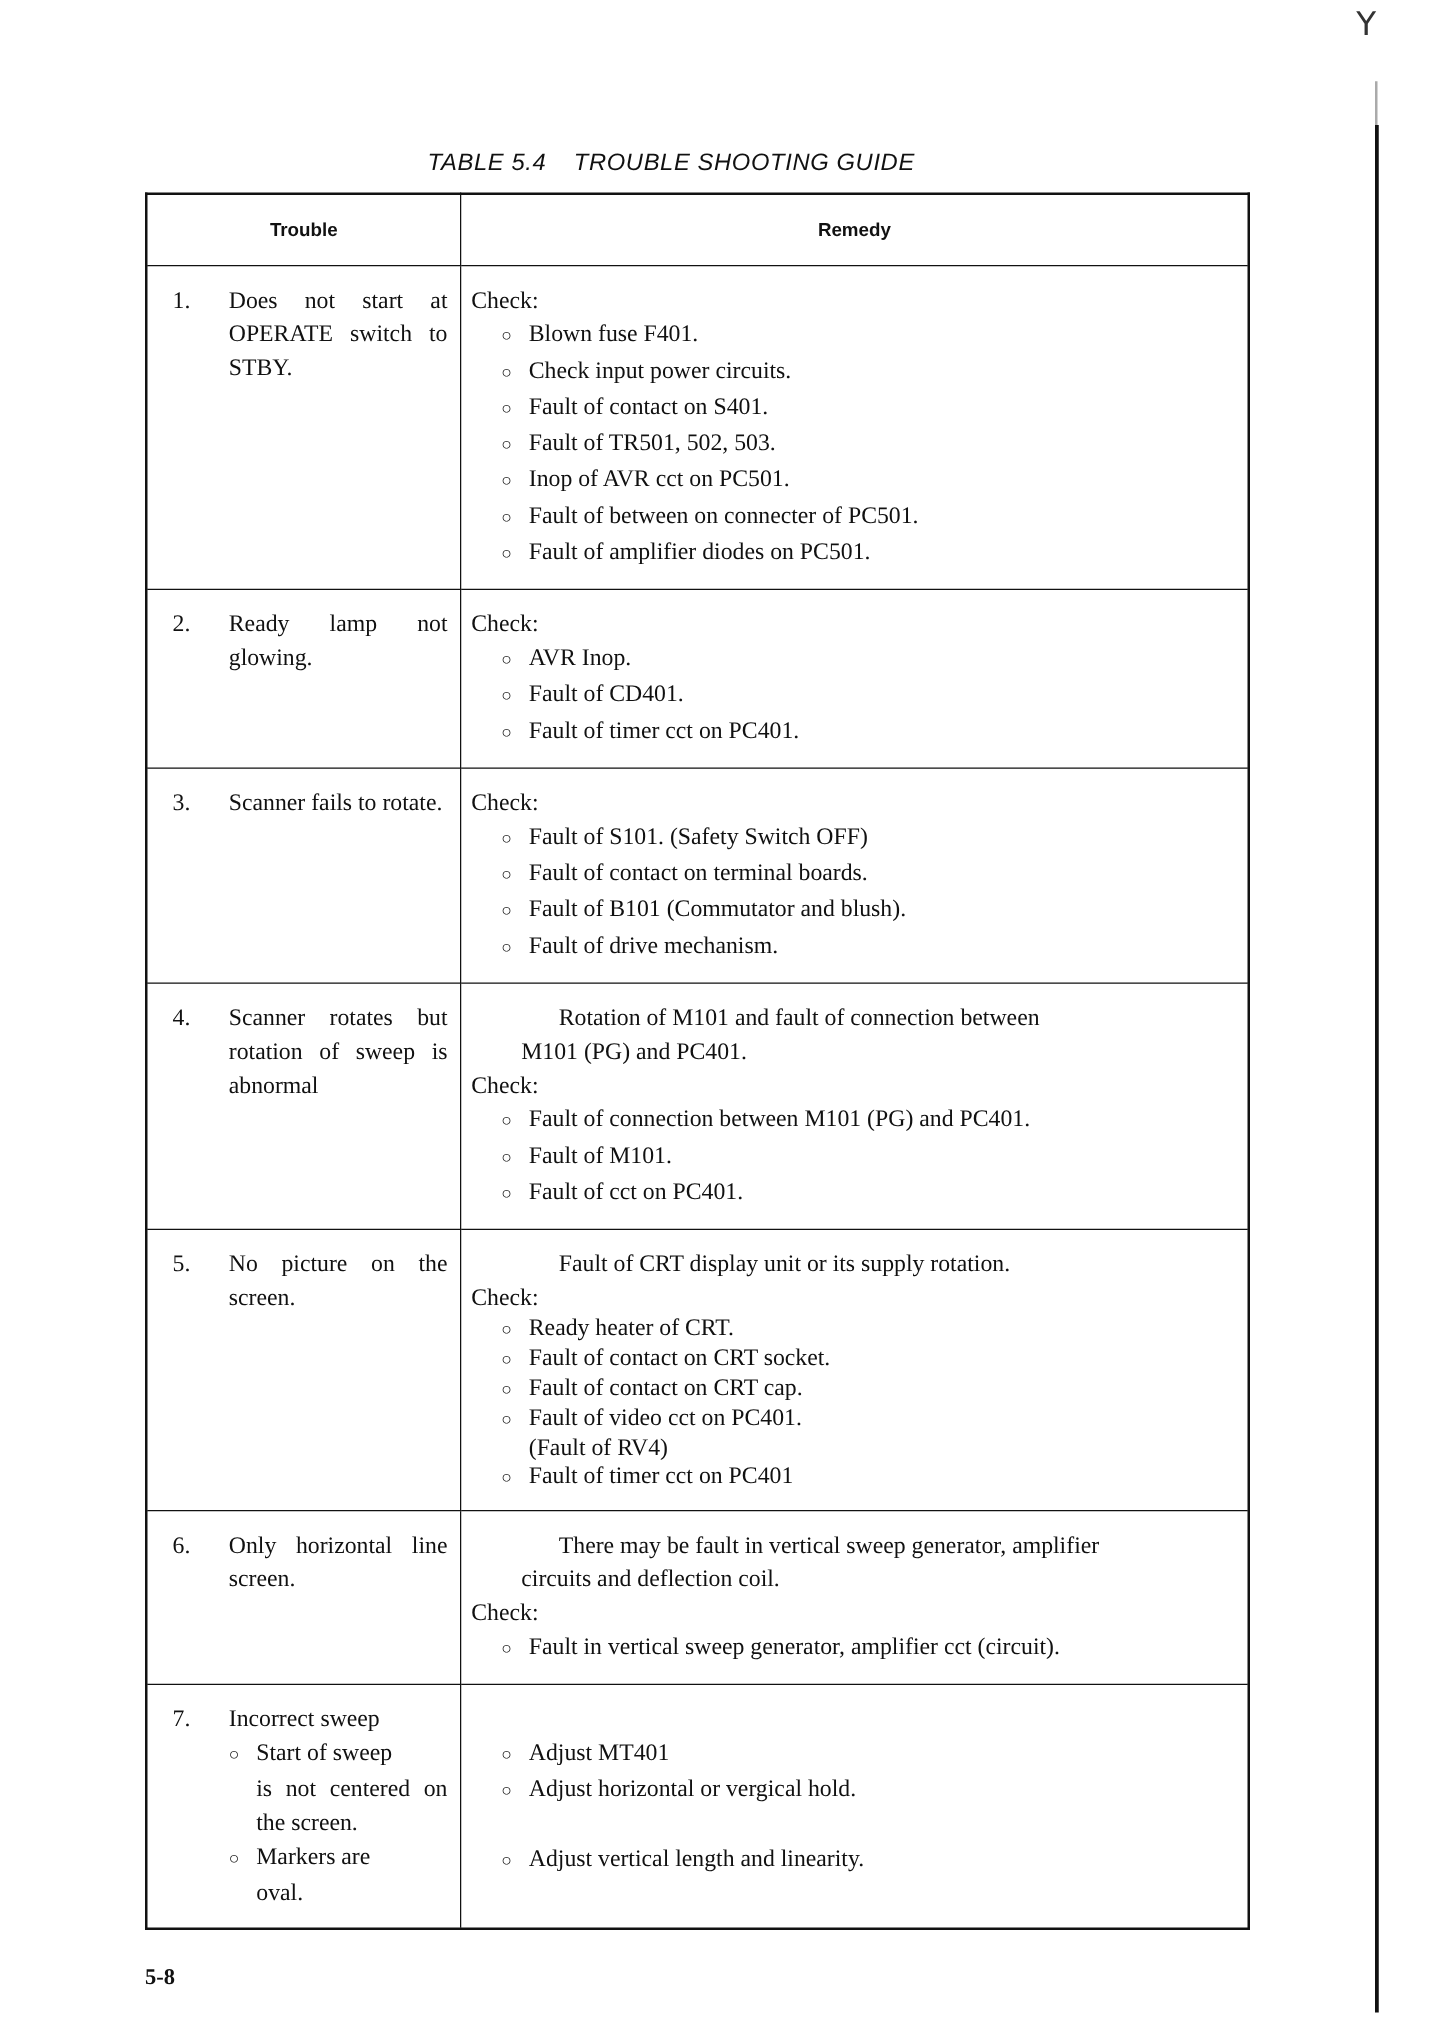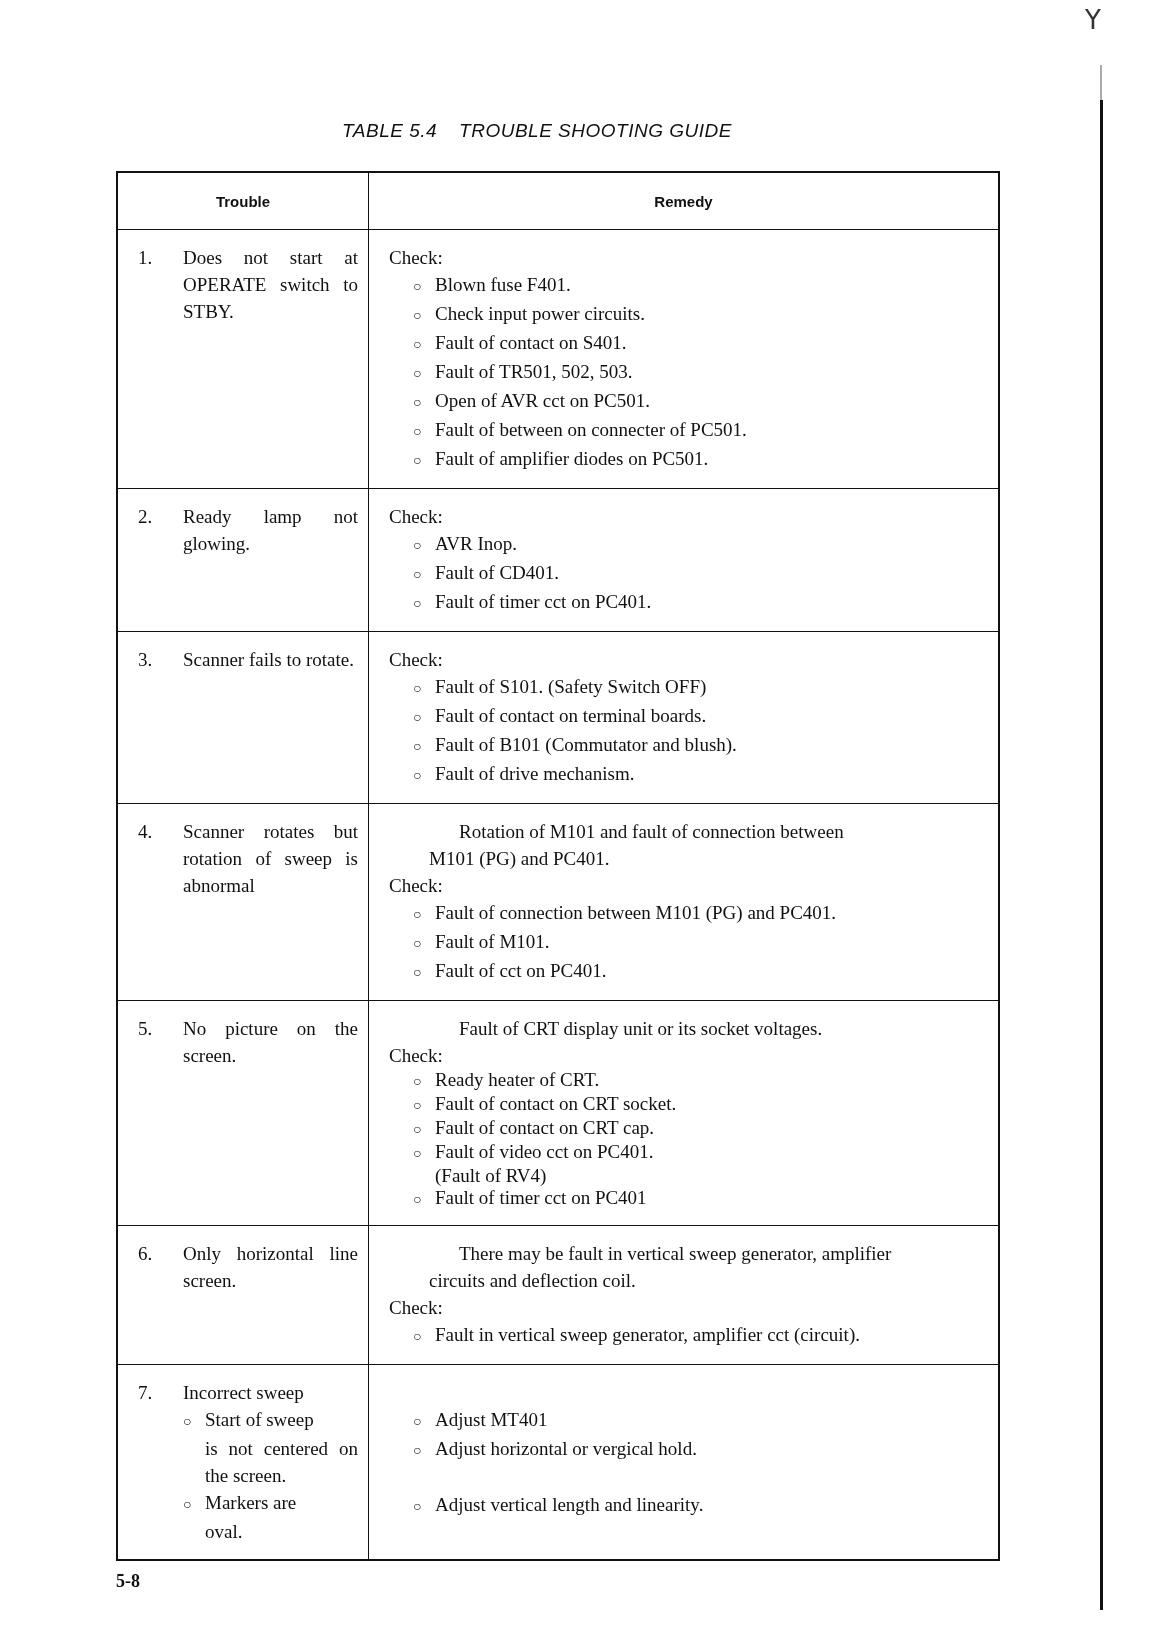--- a/index.html
+++ b/index.html
@@ -1,30 +1,30 @@
 <!DOCTYPE html>
 <html><head>
 <meta charset="utf-8">
 <style>
   html, body { margin:0; padding:0; background:#fff; }
   body { width:1157px; height:1635px; position:relative; overflow:hidden; color:#111; }
   .title { position:absolute; top:120px; left:0; width:1074px; text-align:center;
     font-family:"Liberation Sans", sans-serif; font-style:italic; font-size:19px; letter-spacing:0.5px; }
   .title span + span { margin-left:22px; }
-  table.guide { position:absolute; top:171px; left:116px; width:884px; border-collapse:collapse;
+  table.guide { position:absolute; top:154px; left:116px; width:884px; border-collapse:collapse;
     font-family:"Liberation Serif", serif; font-size:19px; line-height:27px; }
   table.guide th, table.guide td { border:1.5px solid #111; vertical-align:top; }
   table.guide { border:2.5px solid #111; }
   th { font-family:"Liberation Sans", sans-serif; font-weight:bold; font-size:15px; height:54px; vertical-align:middle !important; text-align:center; }
   th.c1 { width:246px; } 
   td.trouble { padding:14px 10px 14px 20px; }
   .tr-wrap { display:flex; }
   .num { width:45px; flex:none; }
   .ttext { width:175px; text-align:justify; }
-  td.remedy { padding:14px 12px 14px 20px; }
+  td.remedy { padding:14px 12px 14px 8px; }
   .bul { padding-left:24px; position:relative; }
   .bul .dot { display:inline-block; width:22px; font-size:14px; }
   .bul.cont { padding-left:46px; }
   .sub { padding-left:0; }
   .sub .dot { display:inline-block; width:22px; font-size:14px; }
   .sub.cont { padding-left:22px; }
   .tight { line-height:22px; }
   .page-num { position:absolute; top:1571px; left:116px; font-family:Liberation Serif, serif; font-weight:bold; font-size:18px; }
   .rbar { position:absolute; left:1100px; top:100px; width:3px; height:1510px; background:#111; }
   .rbar-top { position:absolute; left:1100px; top:65px; width:2px; height:35px; background:#aaa; }
@@ -57,21 +57,21 @@
         <span class="num">1.</span>
         <span class="ttext">Does not start at OPERATE switch to STBY.</span>
           </div>
         </td>
       <td class="remedy">
         <div>Check:</div>
         <div class="bul"><span class="dot">○</span><span>Blown fuse F401.</span></div>
         <div class="bul"><span class="dot">○</span><span>Check input power circuits.</span></div>
         <div class="bul"><span class="dot">○</span><span>Fault of contact on S401.</span></div>
         <div class="bul"><span class="dot">○</span><span>Fault of TR501, 502, 503.</span></div>
-        <div class="bul"><span class="dot">○</span><span>Open of AVR cct on PC501.</span></div>
+        <div class="bul"><span class="dot">○</span><span>Inop of AVR cct on PC501.</span></div>
         <div class="bul"><span class="dot">○</span><span>Fault of between on connecter of PC501.</span></div>
         <div class="bul"><span class="dot">○</span><span>Fault of amplifier diodes on PC501.</span></div>
       </td>
     </tr>
 
     <tr style="height:136px">
       <td class="trouble">
           <div class="tr-wrap">
         <span class="num">2.</span>
         <span class="ttext">Ready lamp not glowing.</span>
@@ -119,21 +119,21 @@
     </tr>
 
     <tr style="height:216px">
       <td class="trouble">
           <div class="tr-wrap">
         <span class="num">5.</span>
         <span class="ttext">No picture on the screen.</span>
           </div>
         </td>
       <td class="remedy">
-        <div style="padding-left:70px">Fault of CRT display unit or its socket voltages.</div>
+        <div style="padding-left:70px">Fault of CRT display unit or its supply rotation.</div>
         <div>Check:</div>
         <div class="tight">
         <div class="bul"><span class="dot">○</span><span>Ready heater of CRT.</span></div>
         <div class="bul"><span class="dot">○</span><span>Fault of contact on CRT socket.</span></div>
         <div class="bul"><span class="dot">○</span><span>Fault of contact on CRT cap.</span></div>
         <div class="bul"><span class="dot">○</span><span>Fault of video cct on PC401.</span></div>
         <div class="bul cont">(Fault of RV4)</div>
         <div class="bul"><span class="dot">○</span><span>Fault of timer cct on PC401</span></div>
         </div>
       </td>

